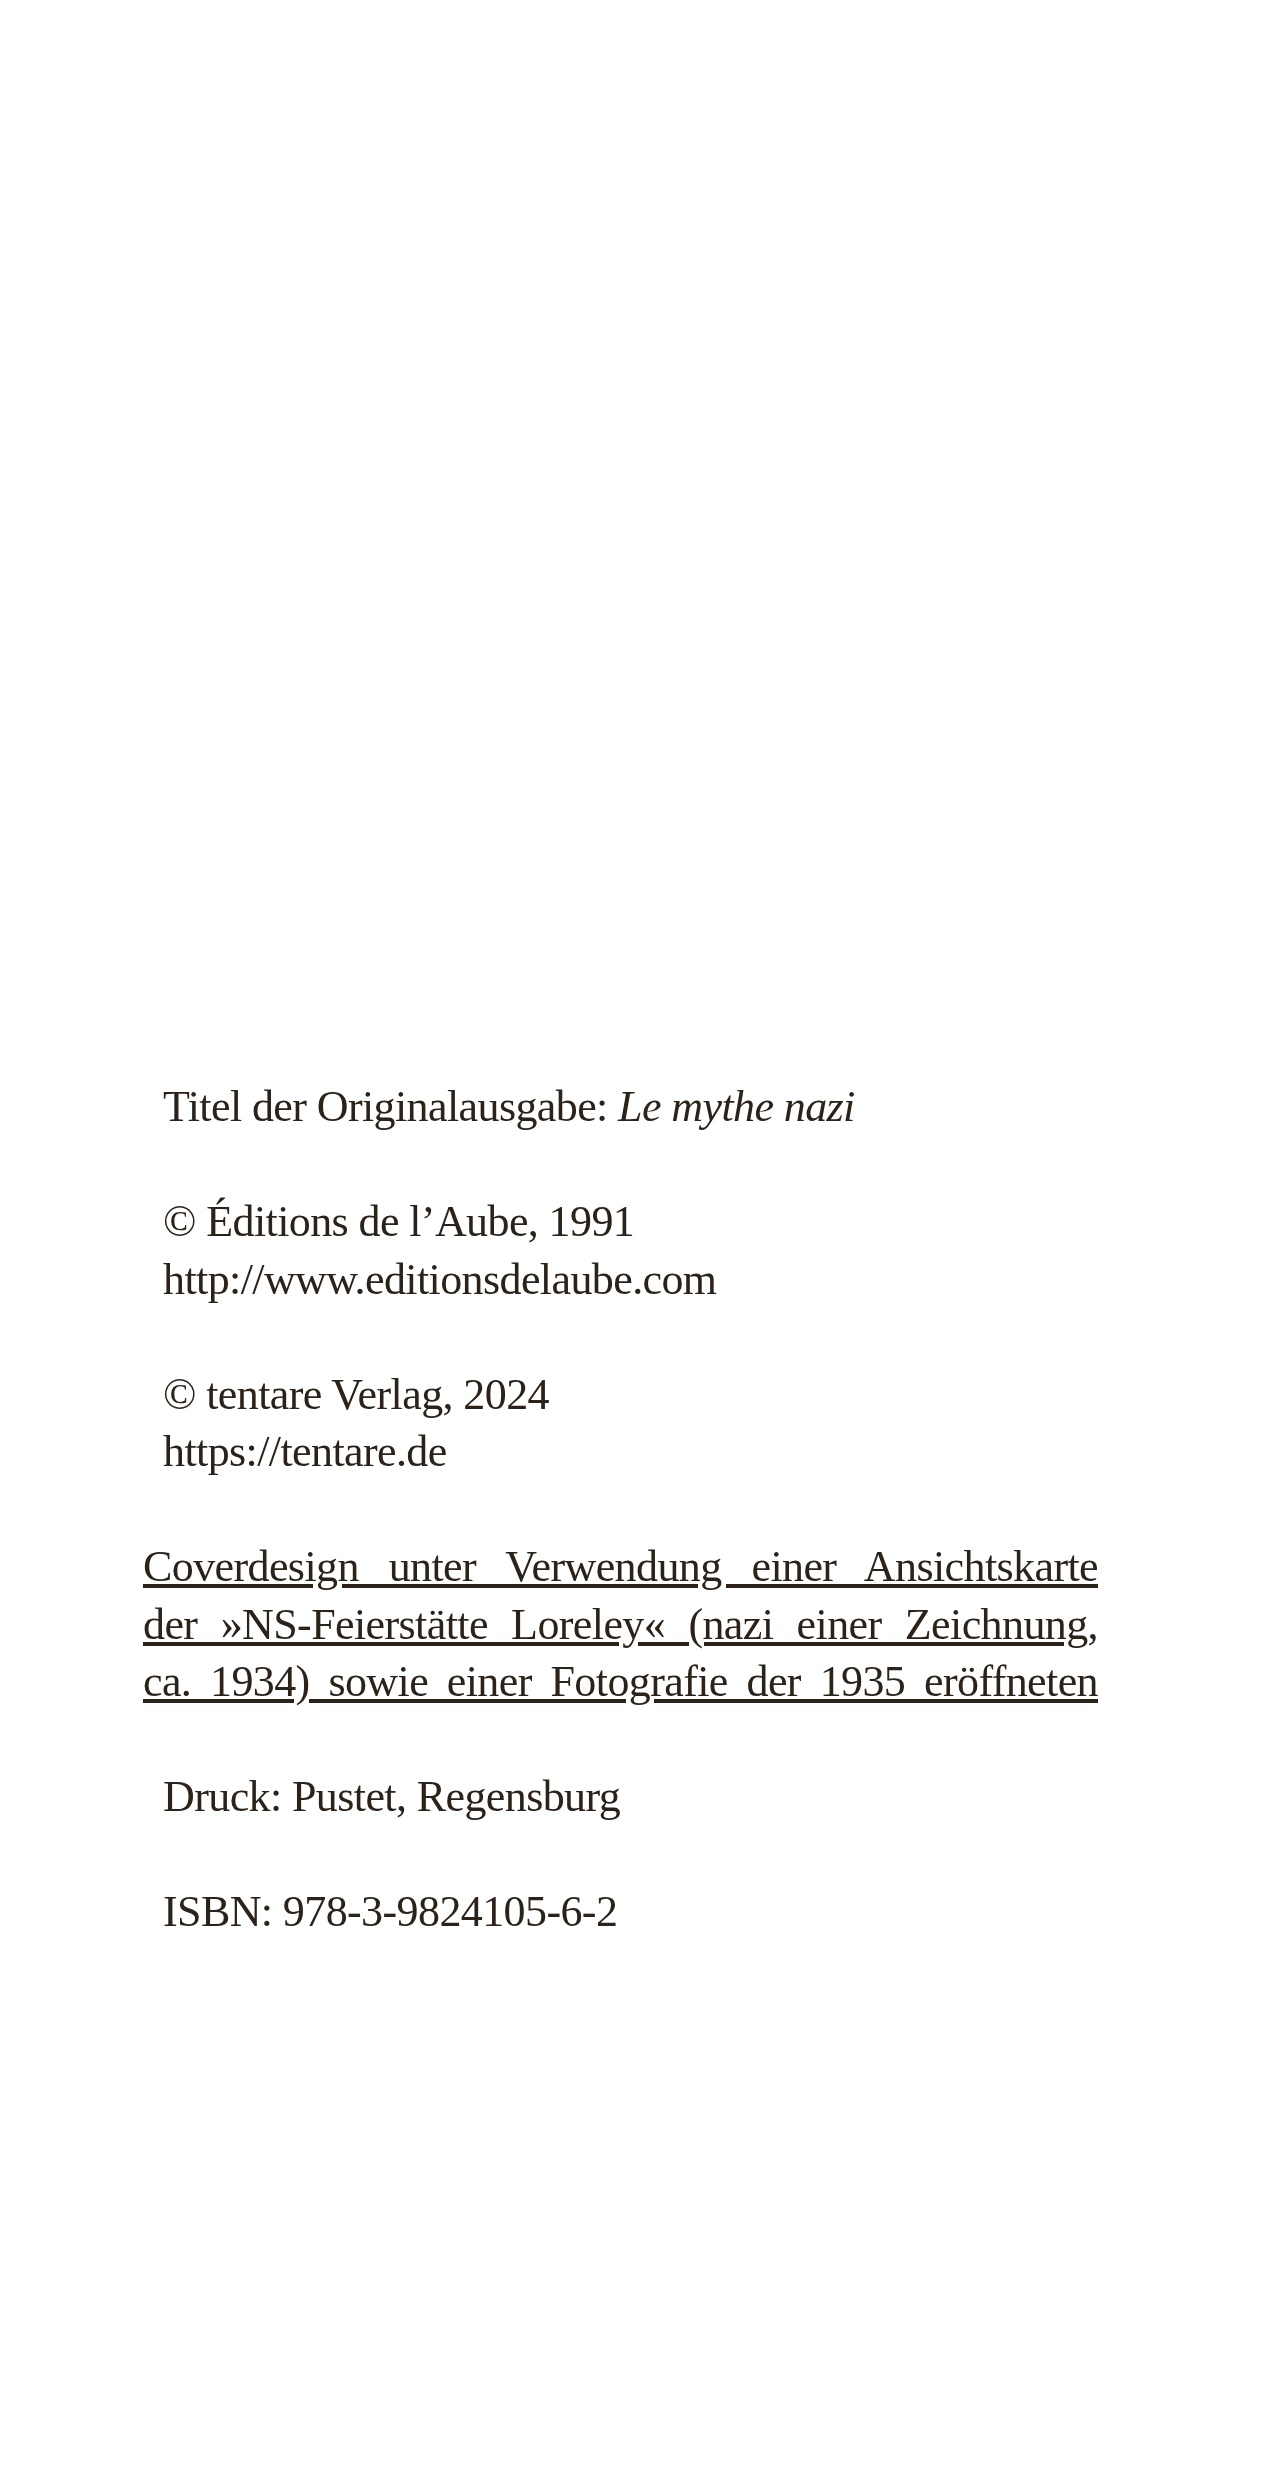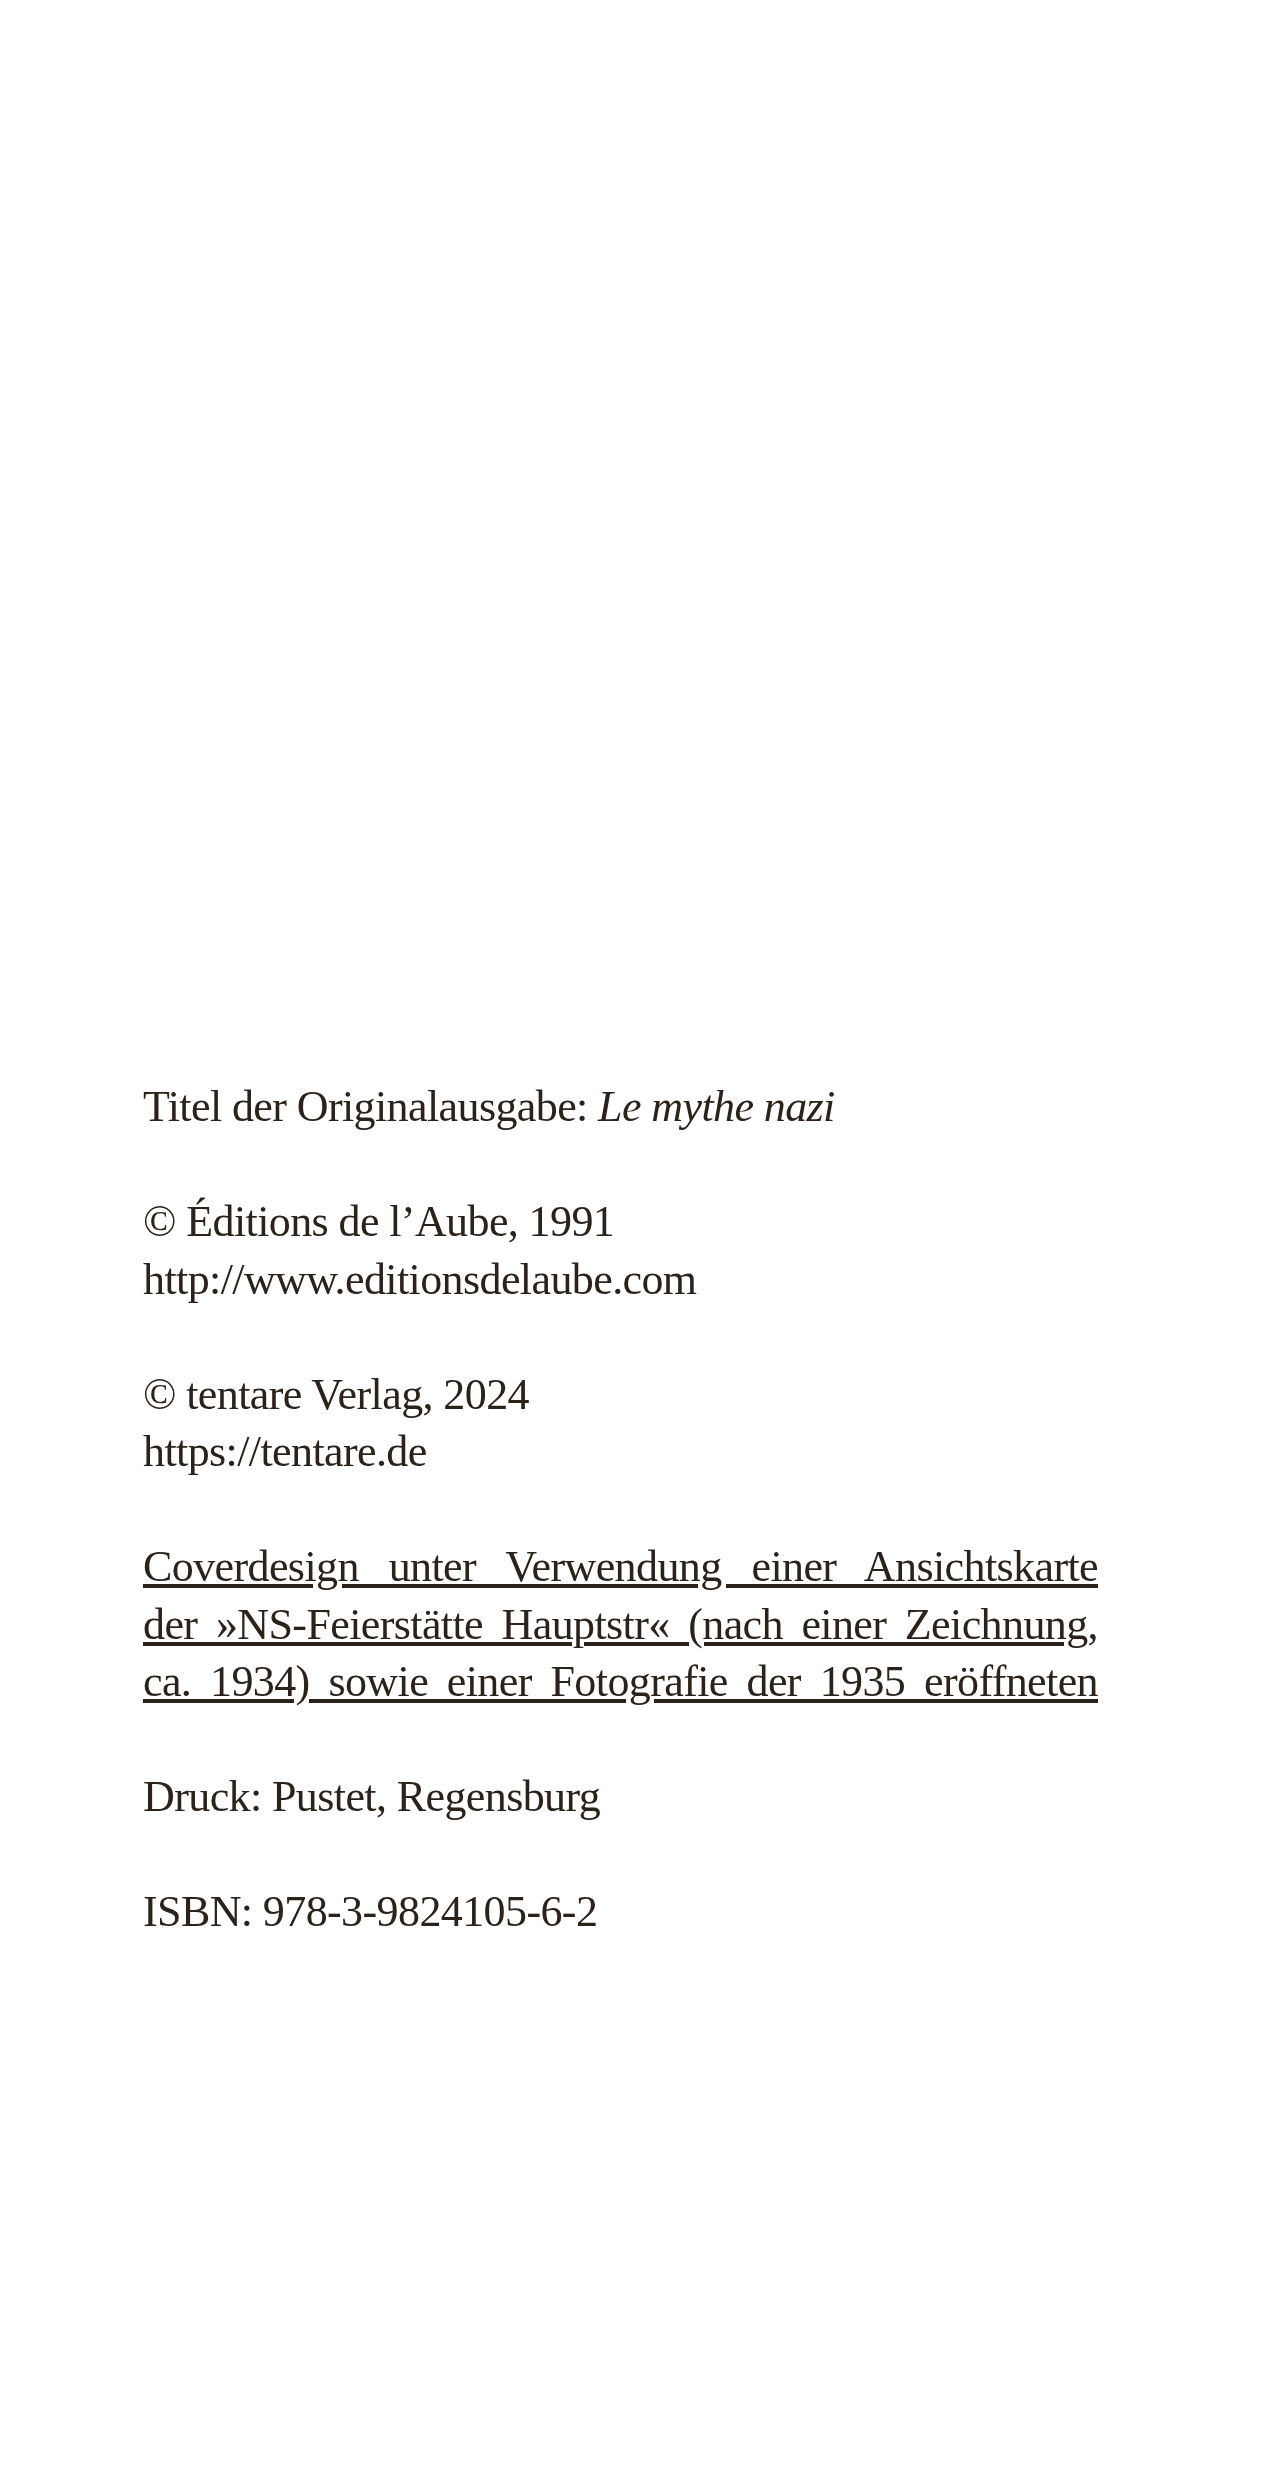--- a/index.html
+++ b/index.html
@@ -23,20 +23,21 @@
       font-size: 44px;
       line-height: 57.5px;
       letter-spacing: -0.6px;
     }
     .block {
       margin: 0 0 57.5px 0;
     }
     .line {
       display: block;
       white-space: nowrap;
+      margin-left: 20px;
     }
     .italic {
       font-style: italic;
     }
     .justified {
       display: block;
       text-align: justify;
       text-align-last: left;
       white-space: normal;
     }
@@ -67,21 +68,21 @@
   </div>
 
   <div class="block">
     <span class="line">© tentare Verlag, 2024</span>
     <span class="line">https://tentare.de</span>
   </div>
 
 
   <div class="block justified">
     <span class="jl">Coverdesign unter Verwendung einer Ansichtskarte</span>
-    <span class="jl">der »NS-Feierstätte Hauptstr« (nach einer Zeichnung,</span>
+    <span class="jl">der »NS-Feierstätte Loreley« (nazi einer Zeichnung,</span>
     <span class="jl">ca. 1934) sowie einer Fotografie der 1935 eröffneten</span>
   </div>
 
   <div class="block">
     <span class="line">Druck: Pustet, Regensburg</span>
   </div>
 
   <div class="block">
     <span class="line">ISBN: 978-3-9824105-6-2</span>
   </div>

